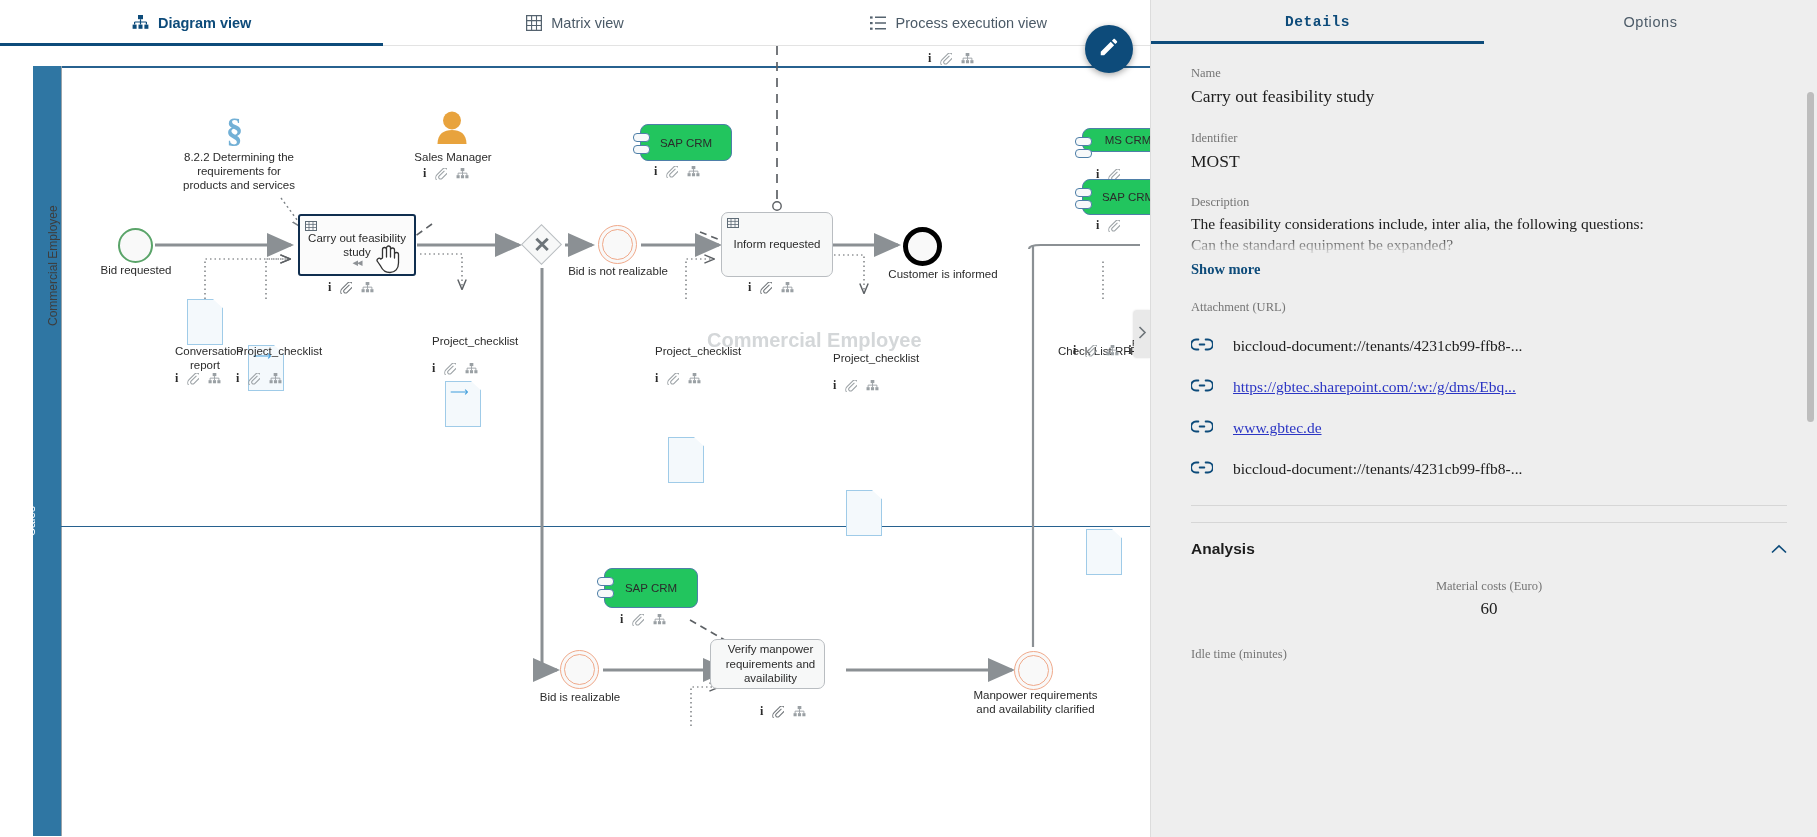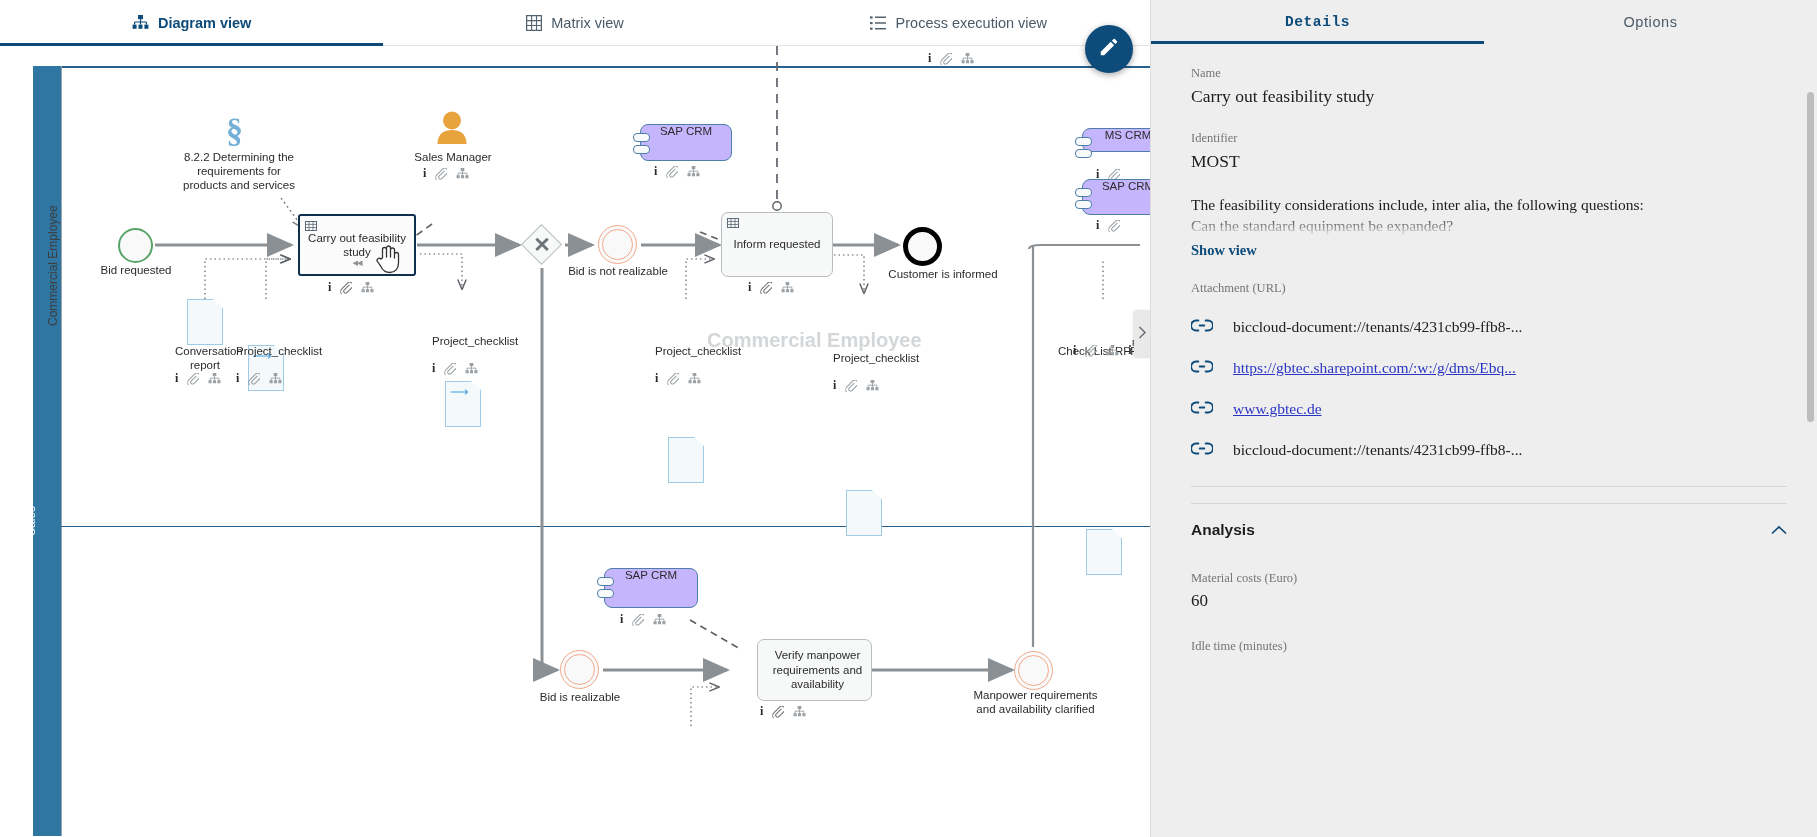--- a/index.html
+++ b/index.html
@@ -153,24 +153,24 @@
     position: relative;
     cursor: pointer;
     clip-path: polygon(0 0, 72% 0, 100% 20%, 100% 100%, 0 100%);
   }
   .doc .arrow-in {
     position: absolute; left: 4px; top: 3px;
     color: #4aa3dd; font-size: 13px; line-height: 1;
   }
 
   .sysbox {
-    background: #c4b5fd;
+    background: #22c55e;
     border: 1.3px solid #4e7fa8;
     border-radius: 8px;
-    display: flex; align-items: flex-start; justify-content: center;
+    display: flex; align-items: center; justify-content: center;
     font-size: 11.5px; color: #2b2b2b;
     cursor: pointer;
   }
   .sysbox .lugs {
     position: absolute; left: -8px; top: 8px;
     display: flex; flex-direction: column; gap: 3px;
   }
   .sysbox .lug {
     width: 17px; height: 9px; border: 1.3px solid #4e7fa8;
     border-radius: 4px; background: #f7f9fa;
@@ -723,21 +723,21 @@
             <rect x="0.5" y="7.8" width="3.4" height="3.4" fill="#9aa0a4"></rect>
             <rect x="5.3" y="7.8" width="3.4" height="3.4" fill="#9aa0a4"></rect>
             <rect x="10.1" y="7.8" width="3.4" height="3.4" fill="#9aa0a4"></rect>
           </svg>
         </span>
       </div>
 
       <div class="node event inter" style="left:560px; top:604px; width:39px; height:39px;"></div>
       <div class="nodelabel" style="left:534px; top:645px; width:92px;">Bid is realizable</div>
 
-      <div class="node task" style="left:757px; top:593px; width:115px; height:62px;padding-left:12px;">
+      <div class="node task" style="left:710px; top:593px; width:115px; height:50px;padding-left:12px;">
         <span>Verify manpower requirements and availability</span>
       </div>
       <div class="minibar" style="left:760px; top:658px;">
         <span class="mi mi-i">i</span>
         <span class="mi">
           <svg width="12" height="12" viewBox="0 0 14 14">
               <path d="M11 3.3 L5 9.3 a2.1 2.1 0 0 0 3 3 l6-6 a3.6 3.6 0 0 0-5.1-5.1 L2.4 7.7 a5 5 0 0 0 7.1 7.1" fill="none" stroke="#6f7478" stroke-width="1.2"></path>
             </svg>
         </span>
         <span class="mi">
@@ -781,25 +781,26 @@
         <div class="flabel">Name</div>
         <div class="fvalue big">Carry out feasibility study</div>
       </div>
 
       <div class="field">
         <div class="flabel">Identifier</div>
         <div class="fvalue big">MOST</div>
       </div>
 
       <div class="field">
+        <div class="flabel">Description</div>
         <div class="desc-fade">
           <div class="desc-text">The feasibility considerations include, inter alia, the following questions:</div>
           <div class="desc-text">Can the standard equipment be expanded?</div>
         </div>
-        <div class="showmore">Show view</div>
+        <div class="showmore">Show more</div>
       </div>
 
       <div class="field">
         <div class="flabel">Attachment (URL)</div>
         <div class="attach-list">
 
           <div class="attach-row">
             <span>
               <svg width="22" height="13" viewBox="0 0 24 14">
                 <path d="M9.5 7 H14.5 M8 1.6 H5.5 a5.4 5.4 0 0 0 0 10.8 H8 M16 1.6 H18.5 a5.4 5.4 0 0 1 0 10.8 H16" fill="none" stroke="#0d4b7a" stroke-width="2.1" stroke-linecap="round"></path>
@@ -843,21 +844,21 @@
       <div class="sep"></div>
       <div class="section-row">
         <span class="section-title">Analysis</span>
         <span class="chev">
           <svg width="16" height="10" viewBox="0 0 16 10">
               <path d="M1 8.5 L8 2 L15 8.5" fill="none" stroke="#0d4b7a" stroke-width="1.7"></path>
             </svg>
         </span>
       </div>
 
-      <div class="field" style="margin-top:15px;">
+      <div class="field" style="margin-top:4px;text-align:center;">
         <div class="flabel">Material costs (Euro)</div>
         <div class="fvalue">60</div>
       </div>
 
       <div class="field" style="margin-top:26px;">
         <div class="flabel">Idle time (minutes)</div>
       </div>
 
       <div class="scrollbar"></div>
     </div>

